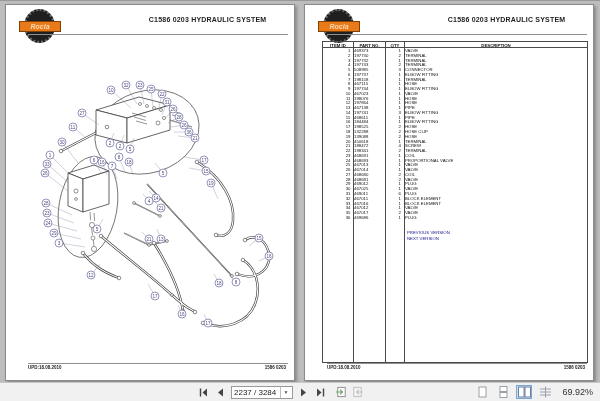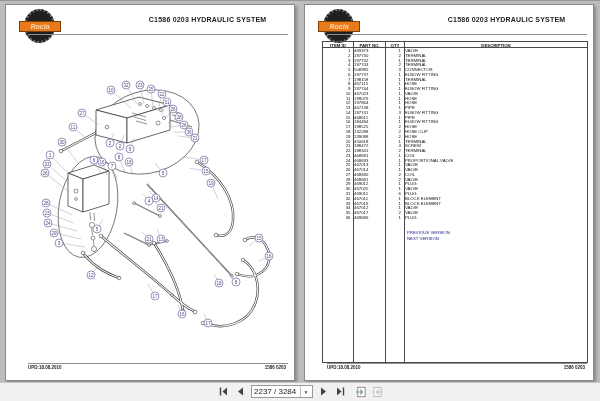--- a/index.html
+++ b/index.html
@@ -44,21 +44,21 @@
   .prow { display:grid; grid-template-columns:29px 33px 18px auto; height:4.78px; line-height:4.78px; }
   .c-item { text-align:right; padding-right:1.5px; }
   .c-part { padding-left:2px; }
   .c-qty  { text-align:right; padding-right:2px; }
   .c-desc { padding-left:2px; }
   .versions { position:absolute; top:188px; left:84px; line-height:5.6px; color:#14148c; }
 
   
   .statusbar { position:absolute; left:0; right:0; bottom:0; height:19px; background:#f1f1f1;
                border-top:1px solid #c6c6c6; }
-  .nav { position:absolute; left:217px; top:2px; display:flex; align-items:flex-start; gap:4px; height:14px; }
+  .nav { position:absolute; left:197px; top:2px; display:flex; align-items:center; gap:4px; height:14px; }
   .sb-btn { width:13px; height:13px; display:flex; align-items:center; justify-content:center; cursor:default; }
   .pagebox { width:62px; height:13px; background:#fff; border:1px solid #9a9a9a; display:flex; align-items:center; }
   .pagebox input { border:none; outline:none; width:48px; height:11px; font-size:8px;
                    font-family:"Liberation Sans",sans-serif; padding:0 2px; color:#222; }
   .caret { width:11px; height:100%; border-left:1px solid #bdbdbd; font-size:5px; color:#555;
            display:flex; align-items:center; justify-content:center; }
   .hist { margin-left:4px; display:flex; gap:3px; }
   .right-controls { position:absolute; right:7px; top:2px; height:14px; display:flex; align-items:center;
                     gap:5px; font-size:9px; color:#333; }
   .layout-ic { width:16px; height:14px; display:flex; align-items:center; justify-content:center;
@@ -706,13 +706,39 @@
       </div>
       <div class="sb-btn">
         <svg width="14" height="12" viewBox="0 0 14 12">
             <rect x="3" y="1" width="8" height="10" fill="#f4f4f4" stroke="#bdbdbd"></rect>
             <path d="M13,6 h-7 M8.5,3.5 L6,6 L8.5,8.5" stroke="#c2c2c2" stroke-width="1.2" fill="none"></path>
           </svg>
       </div>
     </div>
   </div>
 
+  <div class="right-controls">
+    <div class="layout-ic">
+      <svg width="9" height="12" viewBox="0 0 9 12">
+          <rect x="1" y="1" width="7" height="10" fill="#fff" stroke="#9aa0a8"></rect>
+        </svg>
+    </div>
+    <div class="layout-ic">
+      <svg width="9" height="12" viewBox="0 0 9 12">
+          <rect x="1" y="0.5" width="7" height="5" fill="#fff" stroke="#9aa0a8"></rect>
+          <rect x="1" y="6.5" width="7" height="5" fill="#fff" stroke="#9aa0a8"></rect>
+        </svg>
+    </div>
+    <div class="layout-ic sel">
+      <svg width="13" height="12" viewBox="0 0 13 12">
+          <rect x="0.5" y="1" width="5.5" height="10" fill="#fff" stroke="#6b7fa0"></rect>
+          <rect x="7" y="1" width="5.5" height="10" fill="#fff" stroke="#6b7fa0"></rect>
+        </svg>
+    </div>
+    <div class="layout-ic">
+      <svg width="13" height="12" viewBox="0 0 13 12">
+          <path d="M1,3 h11 M1,6 h11 M1,9 h11" stroke="#9aa0a8" fill="none"></path>
+          <path d="M6.5,0.5 v11" stroke="#9aa0a8"></path>
+        </svg>
+    </div>
+    <div class="zoomlabel">69.92%</div>
+  </div>
 </div>
 
 </body></html>

